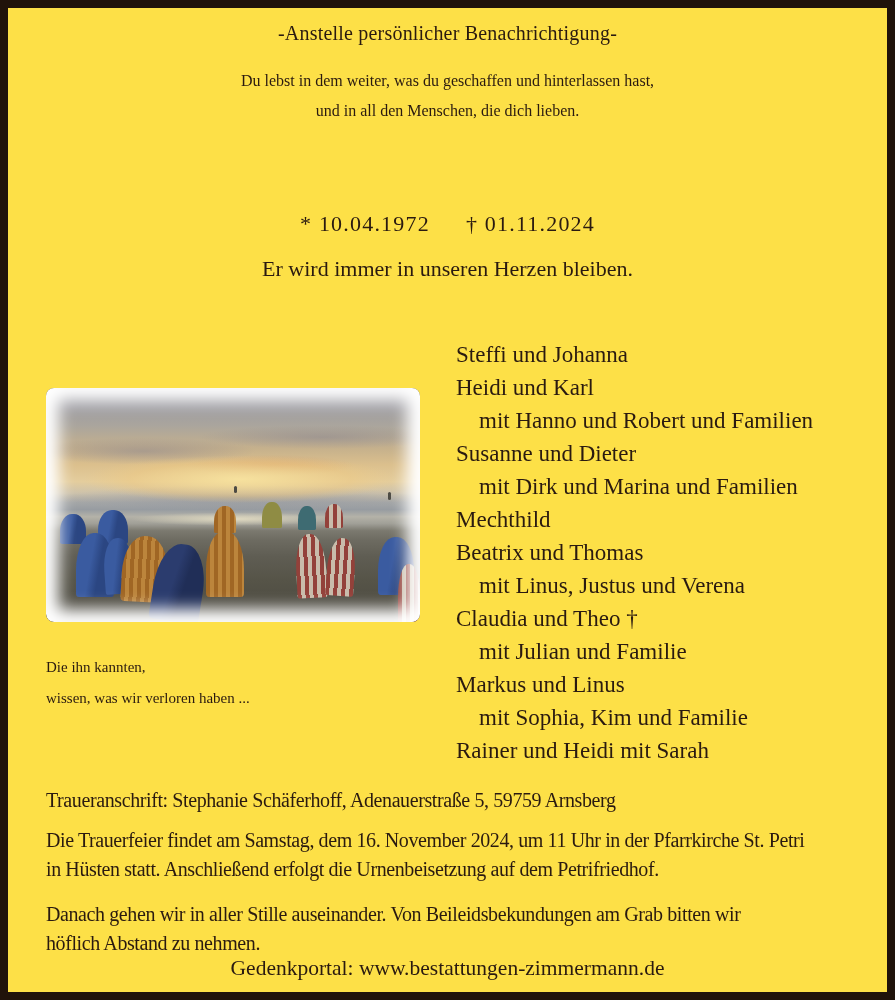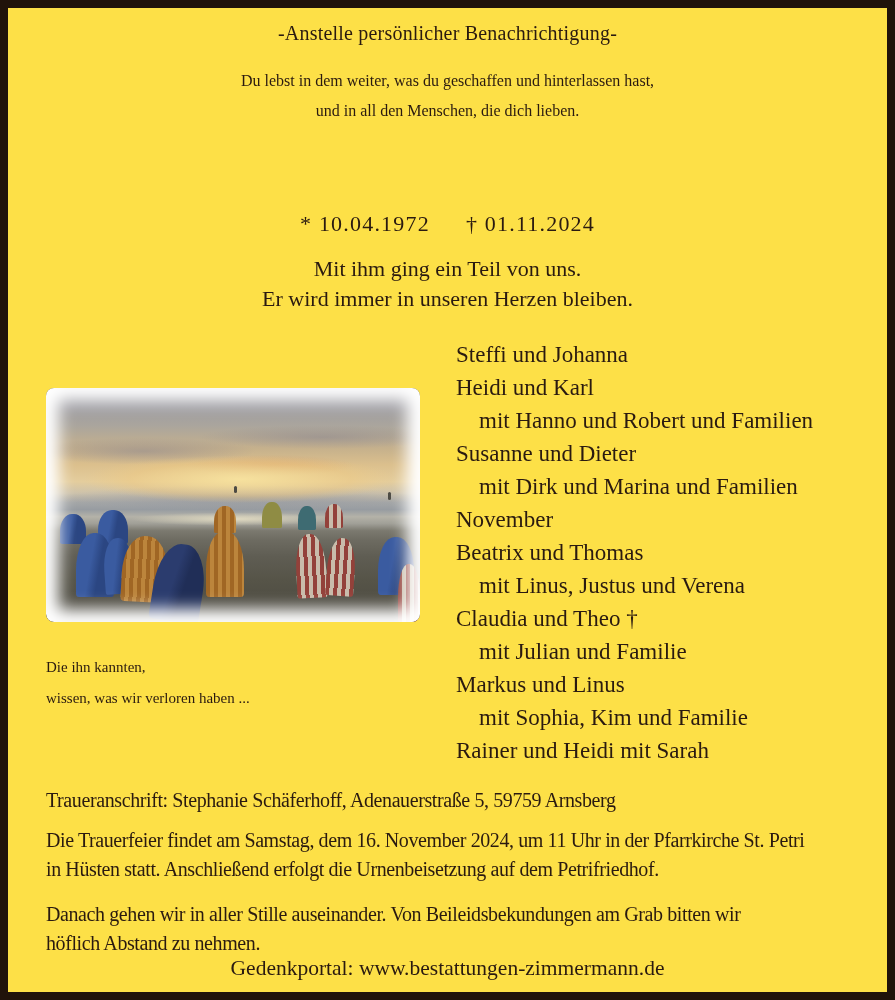--- a/index.html
+++ b/index.html
@@ -76,21 +76,20 @@
     <div>Du lebst in dem weiter, was du geschaffen und hinterlassen hast,</div>
     <div>und in all den Menschen, die dich lieben.</div>
   </div>
 
 
   <div class="abs center dates">
     <span class="birth">* 10.04.1972</span><span>† 01.11.2024</span>
   </div>
 
   <div class="abs center verse">
-    <div>Mit ihm ging ein Teil von uns.</div>
     <div>Er wird immer in unseren Herzen bleiben.</div>
   </div>
 
   <div class="abs photo">
 
     <div class="chair c-blue" style="left:14px;top:126px;width:26px;height:30px;"></div>
     <div class="chair c-blue" style="left:52px;top:122px;width:30px;height:34px;"></div>
     <div class="chair c-orange" style="left:168px;top:118px;width:22px;height:27px;"></div>
     <div class="chair c-yellow" style="left:216px;top:114px;width:20px;height:26px;"></div>
     <div class="chair c-teal" style="left:252px;top:118px;width:18px;height:24px;"></div>
@@ -114,21 +113,21 @@
     <div>Die ihn kannten,</div>
     <div>wissen, was wir verloren haben ...</div>
   </div>
 
   <div class="abs mourners">
     <div>Steffi und Johanna</div>
     <div>Heidi und Karl</div>
     <div class="indent">mit Hanno und Robert und Familien</div>
     <div>Susanne und Dieter</div>
     <div class="indent">mit Dirk und Marina und Familien</div>
-    <div>November</div>
+    <div>Mechthild</div>
     <div>Beatrix und Thomas</div>
     <div class="indent">mit Linus, Justus und Verena</div>
     <div>Claudia und Theo †</div>
     <div class="indent">mit Julian und Familie</div>
     <div>Markus und Linus</div>
     <div class="indent">mit Sophia, Kim und Familie</div>
     <div>Rainer und Heidi mit Sarah</div>
   </div>
 
   <div class="abs details address">Traueranschrift: Stephanie Schäferhoff, Adenauerstraße 5, 59759 Arnsberg</div>

